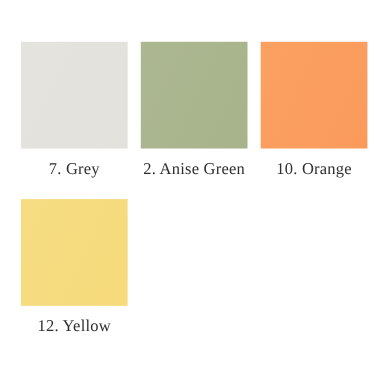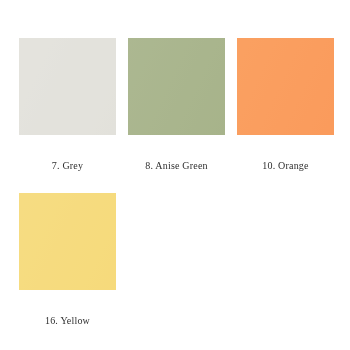--- a/index.html
+++ b/index.html
@@ -43,52 +43,52 @@
   .swatch-chip {
     width: 97px;
     height: 97px;
     display: block;
     background-image:
       linear-gradient(115deg, rgba(255,255,255,0.035) 0%, rgba(0,0,0,0.025) 100%);
     background-blend-mode: overlay;
   }
 
   .swatch-label {
-    margin-top: 24px;
+    margin-top: 12px;
     font-family: "Liberation Serif", "DejaVu Serif", serif;
-    font-size: 10px;
+    font-size: 15px;
     line-height: 14px;
     letter-spacing: 0.2px;
     color: #2f2f2f;
     text-align: center;
     white-space: nowrap;
   }
 </style>
 </head>
 <body>
 
 <div class="palette-sheet" style="background-color: rgb(255, 255, 255);">
   <div class="swatch-grid">
 
     <div class="swatch-cell">
       <div class="swatch-chip" style="background-color: rgb(227, 226, 220);"></div>
       <div class="swatch-label" style="color: rgb(47, 47, 47);">7. Grey</div>
     </div>
 
     <div class="swatch-cell">
       <div class="swatch-chip" style="background-color: rgb(169, 181, 141);"></div>
-      <div class="swatch-label" style="color: rgb(47, 47, 47);">8. Anise Green</div>
+      <div class="swatch-label" style="color: rgb(47, 47, 47);">2. Anise Green</div>
     </div>
 
 
     <div class="swatch-cell">
       <div class="swatch-chip" style="background-color: rgb(250, 157, 94);"></div>
       <div class="swatch-label" style="color: rgb(47, 47, 47);">10. Orange</div>
     </div>
 
 
     <div class="swatch-cell">
       <div class="swatch-chip" style="background-color: rgb(246, 219, 126);"></div>
-      <div class="swatch-label" style="color: rgb(47, 47, 47);">16. Yellow</div>
+      <div class="swatch-label" style="color: rgb(47, 47, 47);">12. Yellow</div>
     </div>
 
   </div>
 </div>
 
 </body></html>

